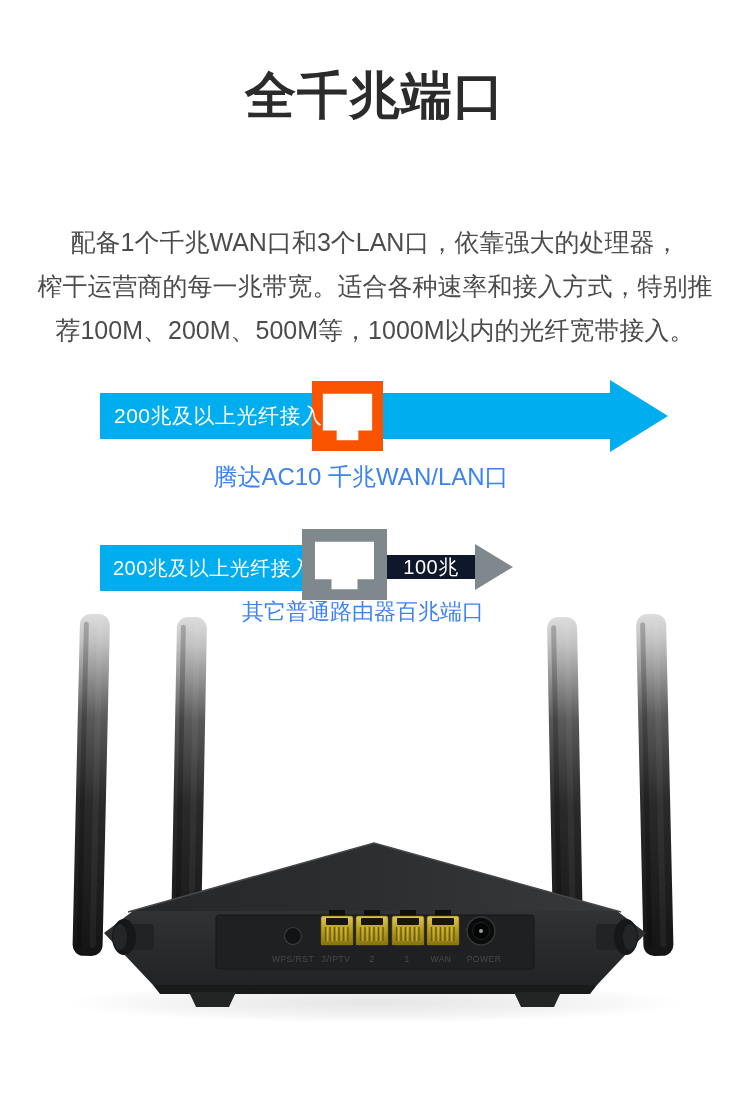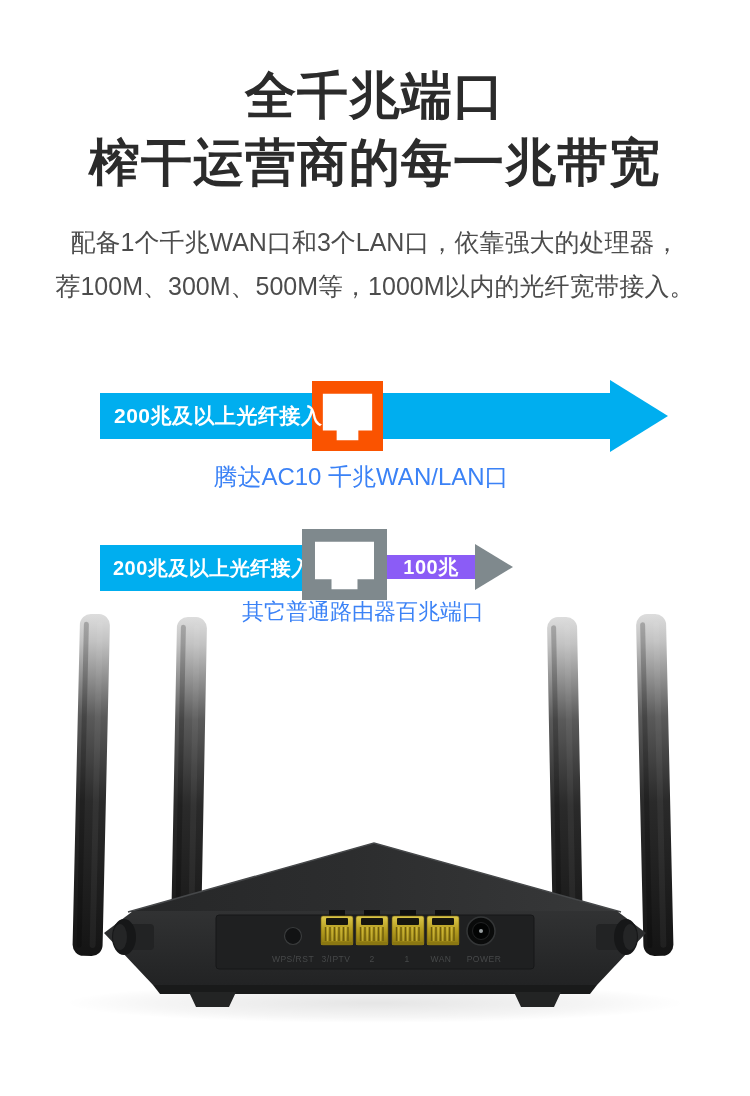--- a/index.html
+++ b/index.html
@@ -14,37 +14,37 @@
   .intro{position:absolute;top:220px;left:0;width:750px;text-align:center;
          font-size:25px;color:#4c4c4c;line-height:44px;}
 
   
   .diag1{position:absolute;left:100px;top:380px;width:570px;height:72px;}
   .d1-body{position:absolute;left:0;top:13px;width:512px;height:46px;background:#00aeef;}
   .d1-head{position:absolute;left:510px;top:0;width:0;height:0;
            border-top:36px solid transparent;border-bottom:36px solid transparent;
            border-left:58px solid #00aeef;}
   .d1-port{position:absolute;left:212px;top:1px;}
-  .lbl{position:absolute;color:#ffffff;font-size:21px;font-weight:700;
+  .lbl{position:absolute;color:#ffffff;font-size:21px;font-weight:400;
        letter-spacing:.5px;white-space:nowrap;}
   .d1-in{left:14px;top:13px;line-height:46px;}
   .d1-out{left:307px;top:13px;line-height:46px;}
 
   
   .cap{position:absolute;text-align:center;color:#3b82f6;white-space:nowrap;}
   .cap1{top:461px;left:0;width:722px;font-size:24px;}
   .cap2{top:597px;left:0;width:706px;font-size:22px;margin-left:10px;}
 
   
   .diag2{position:absolute;left:100px;top:528px;width:420px;height:78px;}
   .d2-blue{position:absolute;left:0;top:17px;width:206px;height:46px;background:#00aeef;
            display:flex;align-items:center;padding-left:13px;box-sizing:border-box;}
   .d2-blue .lbl{position:static;font-size:20px;}
   .d2-port{position:absolute;left:202px;top:1px;}
-  .d2-body{position:absolute;left:287px;top:27px;width:88px;height:24px;background:#8b5cf6;
+  .d2-body{position:absolute;left:287px;top:27px;width:88px;height:24px;background:#0f172a;
            line-height:24px;text-align:center;font-size:20px;}
   .d2-head{position:absolute;left:375px;top:16px;width:0;height:0;
            border-top:23px solid transparent;border-bottom:23px solid transparent;
            border-left:38px solid #7f898d;}
 
   
   .pfill-orange{fill:#fa5300;}
   .pfill-gray{fill:#7f898d;}
   .pwhite{fill:#ffffff;}
 
@@ -53,26 +53,26 @@
   .plab{font-size:8.5px;fill:#47494a;text-anchor:middle;letter-spacing:.5px;
         font-family:"Liberation Sans","DejaVu Sans",sans-serif;}
 </style>
 </head>
 <body>
 
 <div class="page">
 
   <div class="title">
     <div>全千兆端口</div>
-    <div>榨干运营商的每一兆带宽</div>
   </div>
 
   <div class="intro">
     <div>配备1个千兆WAN口和3个LAN口，依靠强大的处理器，</div>
-    <div>荐100M、300M、500M等，1000M以内的光纤宽带接入。</div>
+    <div>榨干运营商的每一兆带宽。适合各种速率和接入方式，特别推</div>
+    <div>荐100M、200M、500M等，1000M以内的光纤宽带接入。</div>
   </div>
 
   <div class="diag1">
     <div class="d1-body"></div>
     <div class="d1-head"></div>
     <svg class="d1-port" width="71" height="70" viewBox="0 0 72 72" preserveAspectRatio="none">
       <rect class="pfill-orange" x="0" y="0" width="72" height="72"></rect>
       <path class="pwhite" d="M11,13 H61 V51 H47 V61 H25 V51 H11 Z"></path>
     </svg>
     <div class="lbl d1-in">200兆及以上光纤接入</div>

